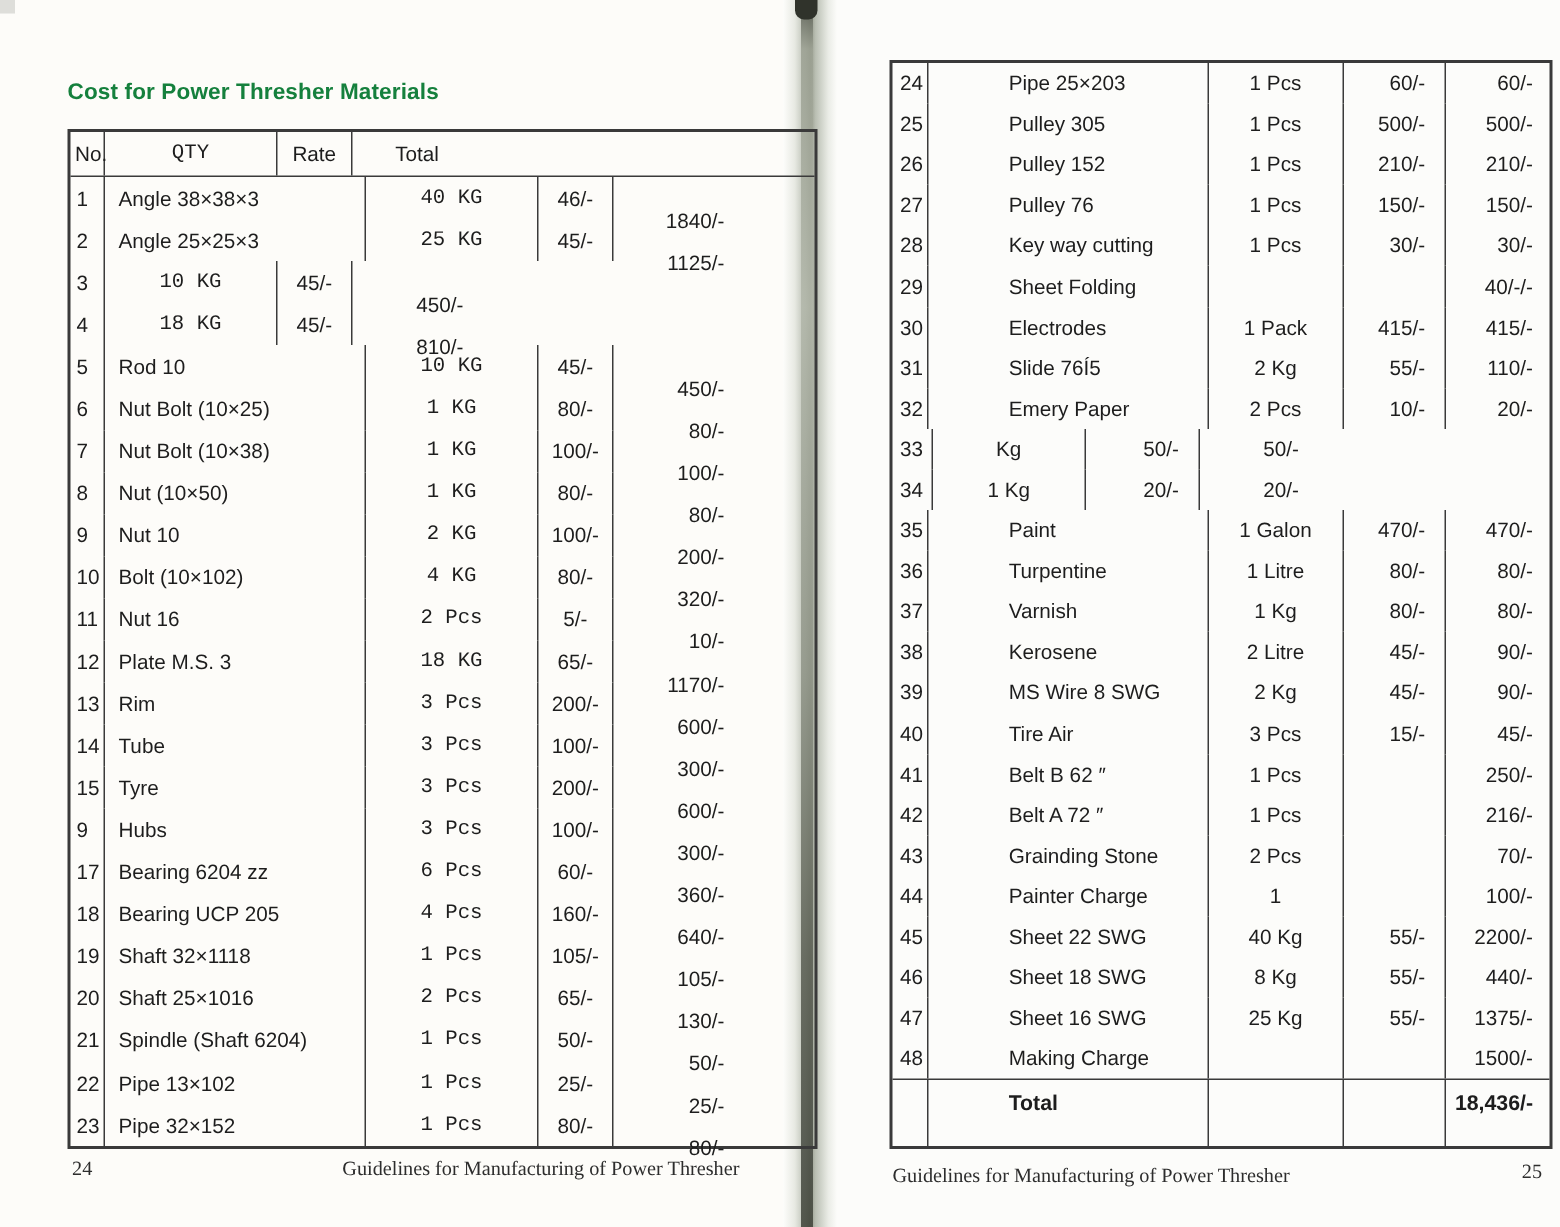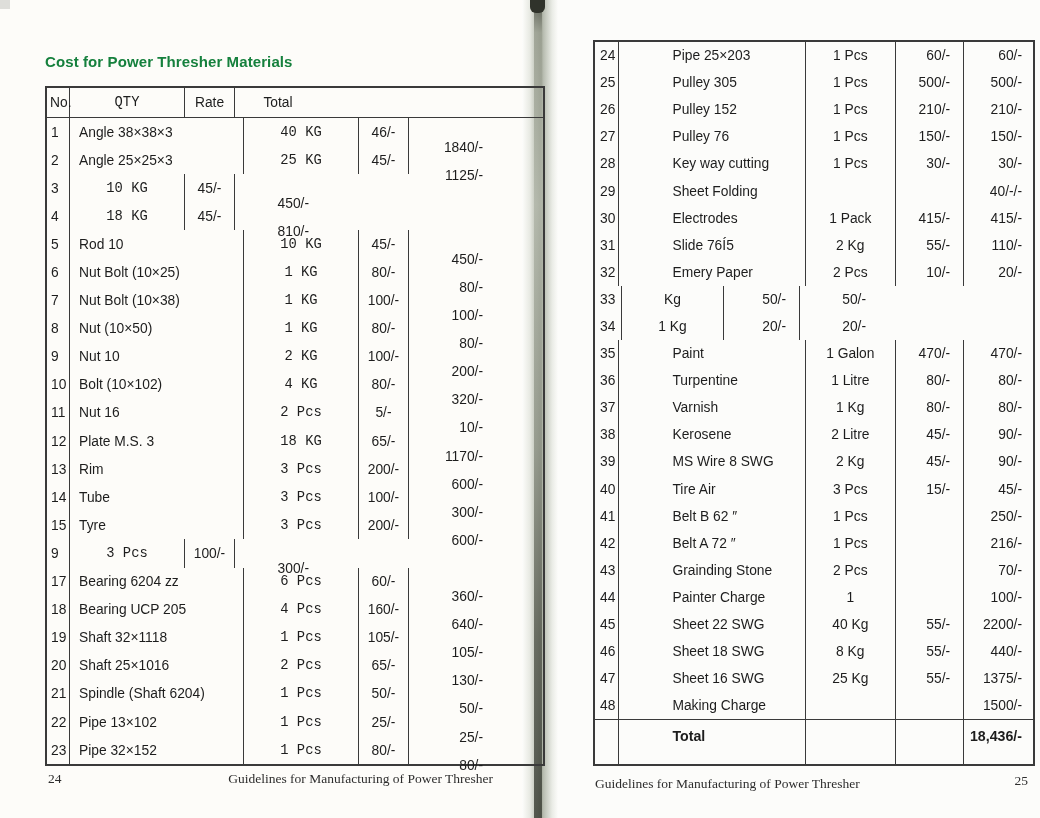--- a/index.html
+++ b/index.html
@@ -346,20 +346,23 @@
             <span>200/-</span>
           </div>
           <div class="tcell lt ar">
             <span class="lt-val">600/-</span>
           </div>
         </div>
         <div class="trow">
           <div class="tcell ln">
             <span>9</span>
           </div>
+          <div class="tcell ld">
+            <span>Hubs</span>
+          </div>
           <div class="tcell lq ac">
             <span>3 Pcs</span>
           </div>
           <div class="tcell lr ac">
             <span>100/-</span>
           </div>
           <div class="tcell lt ar">
             <span class="lt-val">300/-</span>
           </div>
         </div>

